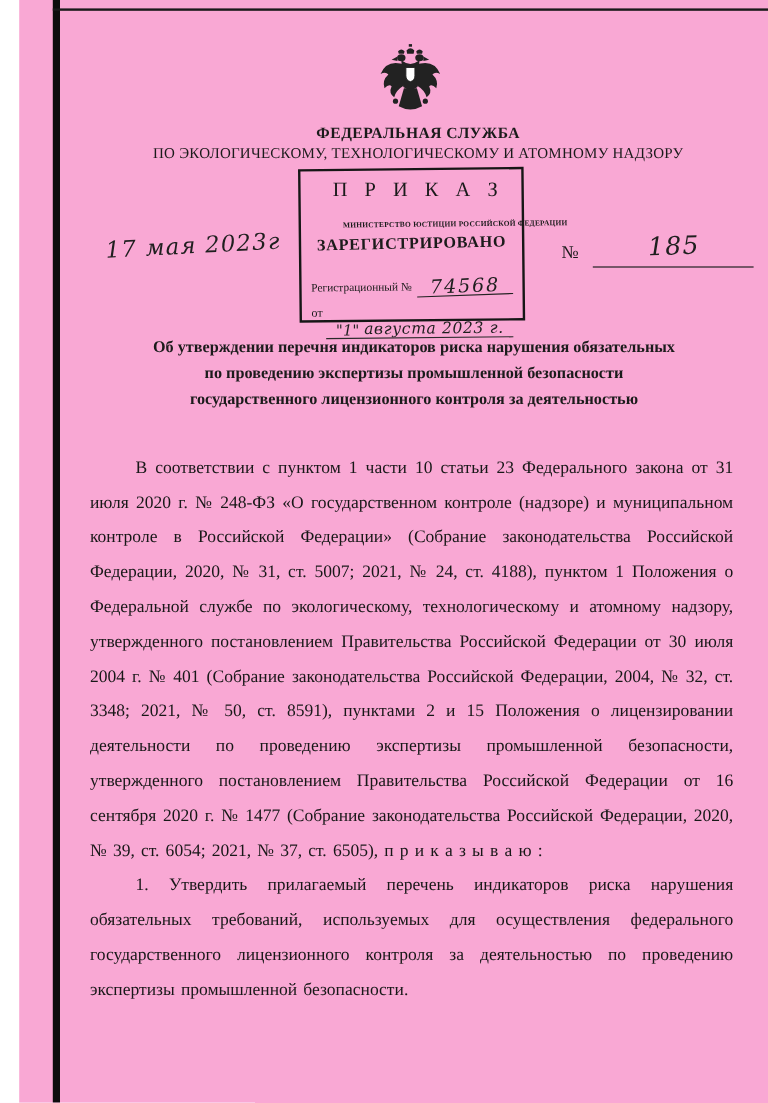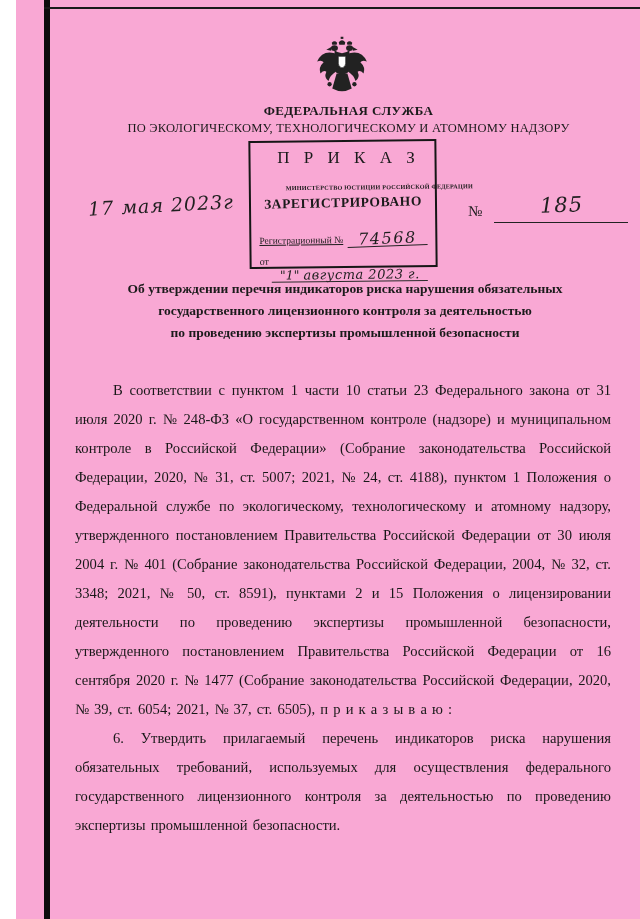--- a/index.html
+++ b/index.html
@@ -44,21 +44,21 @@
     font-weight:600; letter-spacing:.3px;
   }
   .stamp-registered {
     position:absolute; top:53px; left:0; width:100%; text-align:center;
     font-size:13.5px; font-weight:bold; letter-spacing:.6px; transform:rotate(-0.6deg);
   }
   .stamp-reg-row {
     position:absolute; top:90px; left:8px; right:8px;
     display:flex; align-items:flex-end; gap:4px;
   }
-  .stamp-reg-label { font-size:9.5px; white-space:nowrap; padding-bottom:2px;text-decoration:underline; }
+  .stamp-reg-label { font-size:9.5px; white-space:nowrap; padding-bottom:2px; }
   .stamp-reg-value {
     flex:1; text-align:center; font-size:16px; letter-spacing:1.5px;
     border-bottom:1.2px solid #222; line-height:14px; transform:rotate(-1.5deg);
   }
   .stamp-date-row {
     position:absolute; top:113px; left:8px; right:8px;
     display:flex; align-items:flex-end; gap:3px; font-size:10px;
   }
   .stamp-date-prefix { padding-bottom:16px; }
   .stamp-date-fill { flex:1; display:flex; align-items:flex-end; gap:4px; border-bottom:1.1px solid #2a2a2a; justify-content:center; }
@@ -128,22 +128,22 @@
       <span class="stamp-date-prefix">от</span>
       <span class="stamp-date-fill">
         <span class="hw stamp-date-day">"1"</span>
         <span class="hw stamp-date-rest">августа 2023 г.</span>
       </span>
     </div>
   </div>
 
   <div class="title">
     <div>Об утверждении перечня индикаторов риска нарушения обязательных</div>
+    <div>по проведению экспертизы промышленной безопасности</div>
     <div>государственного лицензионного контроля за деятельностью</div>
-    <div>по проведению экспертизы промышленной безопасности</div>
   </div>
 
   <div class="bodytext">
     <p>В соответствии с пунктом 1 части 10 статьи 23 Федерального закона от 31 июля 2020 г. № 248-ФЗ «О государственном контроле (надзоре) и муниципальном контроле в Российской Федерации» (Собрание законодательства Российской Федерации, 2020, № 31, ст. 5007; 2021, № 24, ст. 4188), пунктом 1 Положения о Федеральной службе по экологическому, технологическому и атомному надзору, утвержденного постановлением Правительства Российской Федерации от 30 июля 2004 г. № 401 (Собрание законодательства Российской Федерации, 2004, № 32, ст. 3348; 2021, № 50, ст. 8591), пунктами 2 и 15 Положения о лицензировании деятельности по проведению экспертизы промышленной безопасности, утвержденного постановлением Правительства Российской Федерации от 16 сентября 2020 г. № 1477 (Собрание законодательства Российской Федерации, 2020, № 39, ст. 6054; 2021, № 37, ст. 6505), п р и к а з ы в а ю :</p>
-    <p>6. Утвердить прилагаемый перечень индикаторов риска нарушения обязательных требований, используемых для осуществления федерального государственного лицензионного контроля за деятельностью по проведению экспертизы промышленной безопасности.</p>
+    <p>1. Утвердить прилагаемый перечень индикаторов риска нарушения обязательных требований, используемых для осуществления федерального государственного лицензионного контроля за деятельностью по проведению экспертизы промышленной безопасности.</p>
   </div>
 
 </div>
 
 </body></html>

